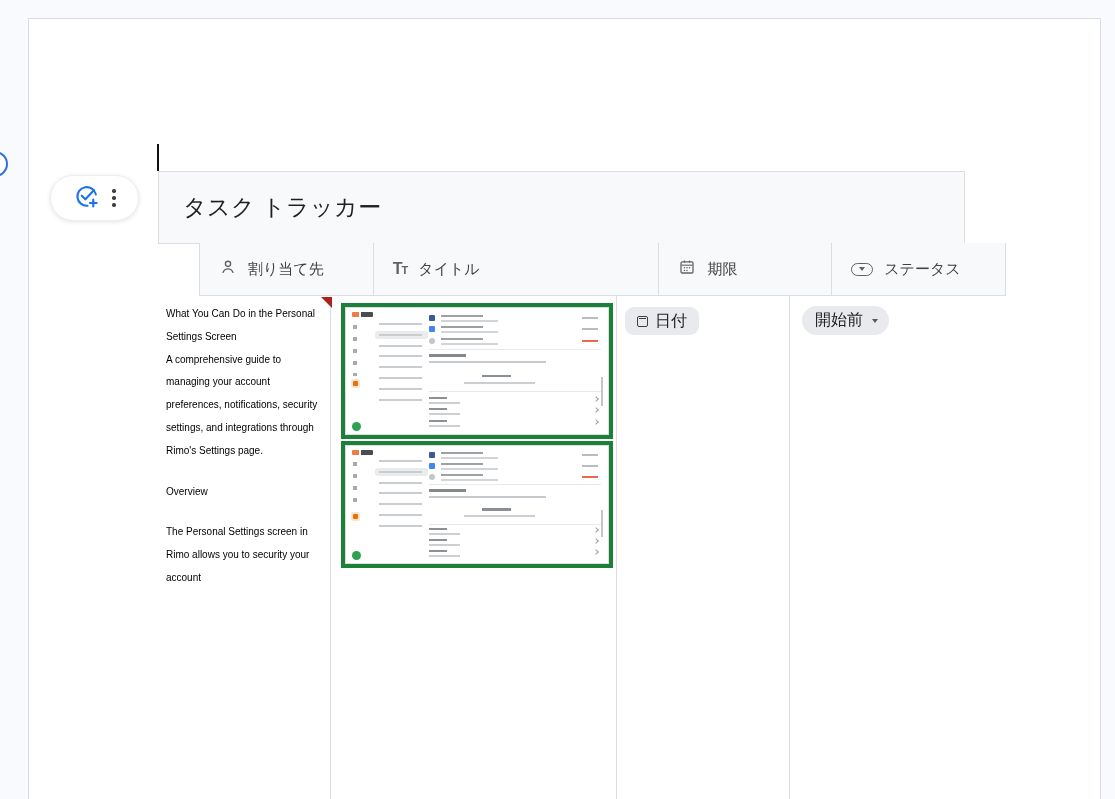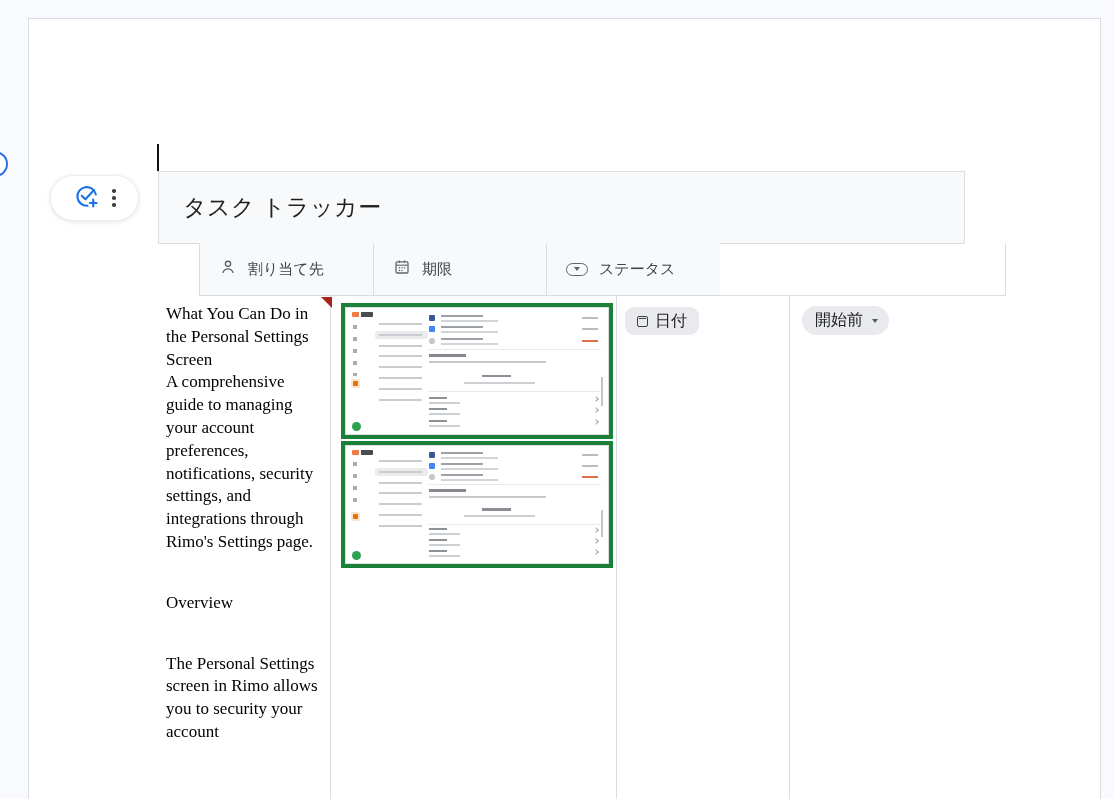--- a/index.html
+++ b/index.html
@@ -66,23 +66,23 @@
 
   
   .red-corner {
     position:absolute; left:321px; top:297px; width:11px; height:11px;
     background:#a9251b; clip-path:polygon(0 0,100% 0,100% 100%); z-index:3;
   }
 
   
   .cell-assignee {
     position:absolute; left:166px; top:303px; width:160px; z-index:2;
-    font-size:17px; line-height:22.8px; color:#000;font-family:Liberation Serif, serif;
-  }
-  .cell-assignee .sp { margin-top:38px; }
+    font-size:10px; line-height:22.8px; color:#000;
+  }
+  .cell-assignee .sp { margin-top:18px; }
 
   
   .chip-date {
     position:absolute; left:625px; top:307px; height:28px; z-index:2;
     background:#e9eaed; border-radius:9px; display:inline-flex; align-items:center;
     gap:7px; padding:12px 12px; font-size:16px; color:#1f1f1f; cursor:pointer;
   }
   .mini-cal { width:11px; height:11px; border:1.4px solid #3c4043; border-radius:2px; position:relative; }
   .mini-cal:before { content:""; position:absolute; left:1px; right:1px; top:1.5px; height:1.4px; background:#3c4043; }
   .chip-status {
@@ -164,20 +164,24 @@
 <div class="tbl-header">
   <div class="th-cell c1">
     <span>
       <svg width="18" height="18" viewBox="0 0 24 24">
         <circle cx="12" cy="7.8" r="3.5" fill="none" stroke="#5f6368" stroke-width="1.8"></circle>
         <path d="M5.3 19.2c1.3-3.1 3.8-4.8 6.7-4.8s5.4 1.7 6.7 4.8" fill="none" stroke="#5f6368" stroke-width="1.8" stroke-linecap="round"></path>
       </svg>
     </span>
     <span class="lbl">割り当て先</span>
   </div>
+  <div class="th-cell c2">
+    <span class="tt-icon">Tt</span>
+    <span class="lbl">タイトル</span>
+  </div>
   <div class="th-cell c3">
     <span>
       <svg width="18" height="18" viewBox="0 0 24 24">
         <rect x="4" y="5.3" width="16" height="14.7" rx="1.6" fill="none" stroke="#5f6368" stroke-width="1.7"></rect>
         <line x1="4.5" y1="9.6" x2="19.5" y2="9.6" stroke="#5f6368" stroke-width="1.5"></line>
         <line x1="8.6" y1="3.4" x2="8.6" y2="6.2" stroke="#5f6368" stroke-width="1.7"></line>
         <line x1="15.4" y1="3.4" x2="15.4" y2="6.2" stroke="#5f6368" stroke-width="1.7"></line>
         <circle cx="8.6" cy="13" r="1" fill="#5f6368"></circle>
           <circle cx="12" cy="13" r="1" fill="#5f6368"></circle>
         <circle cx="15.4" cy="13" r="1" fill="#5f6368"></circle>

